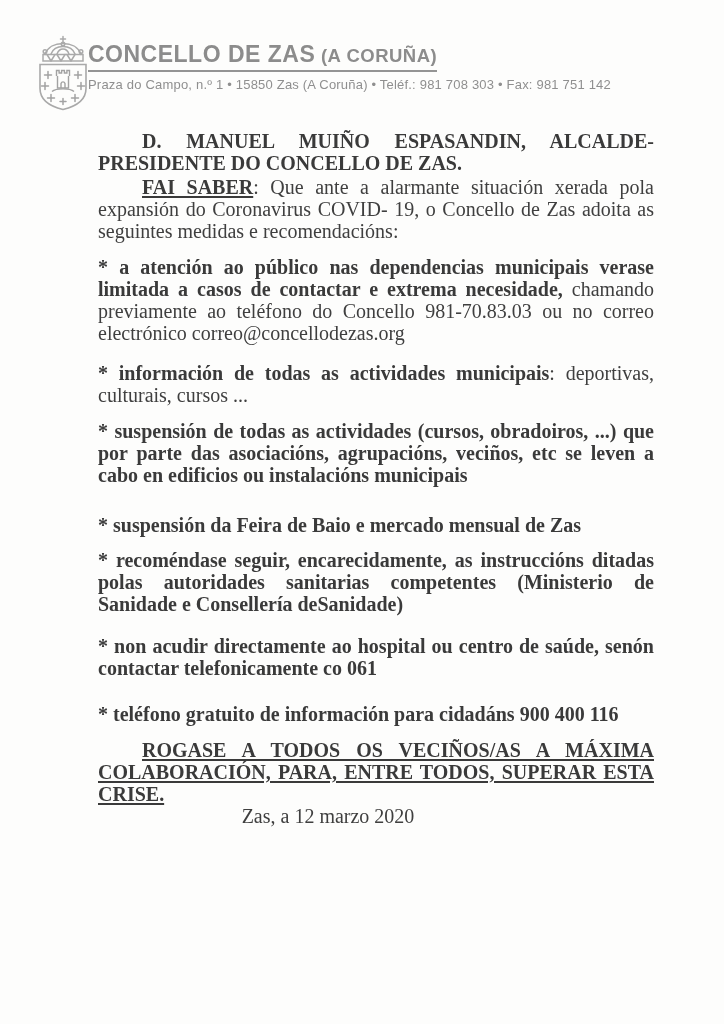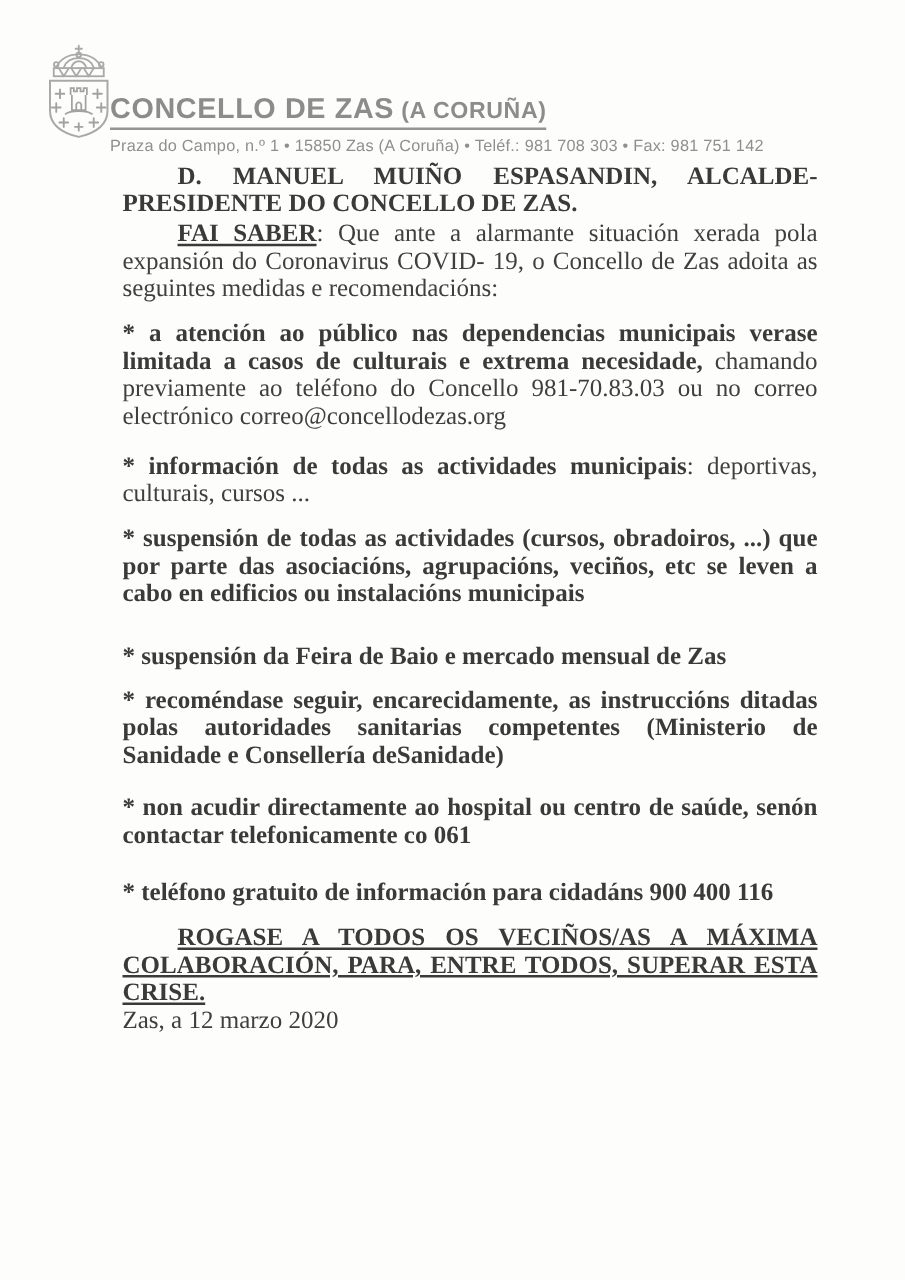--- a/index.html
+++ b/index.html
@@ -8,21 +8,21 @@
     width:724px;height:1024px;
     background:#fdfdfc;
     overflow:hidden;
     font-family:"Liberation Serif", serif;
     color:#3f3f3f;
   }
 
   
   .letterhead{position:absolute;left:30px;top:34px;width:640px;}
   .crest{position:absolute;left:0;top:0;width:66px;height:78px;}
-  .head-text{position:absolute;left:58px;top:40px;white-space:nowrap;}
+  .head-text{position:absolute;left:58px;top:8px;white-space:nowrap;}
   .org-title{
     margin:0;display:inline-block;
     font-family:"Liberation Sans", sans-serif;
     font-weight:bold;font-size:23px;line-height:1.1;
     color:#8c8c8c;letter-spacing:.5px;
     border-bottom:2.5px solid #949494;padding-bottom:3px;
   }
   .org-title .region{font-size:18.5px;}
   .address{
     font-family:"Liberation Sans", sans-serif;
@@ -39,21 +39,21 @@
   .uline{text-decoration:underline;text-underline-offset:2px;text-decoration-thickness:1.5px;}
   .indent{text-indent:44px;}
   .mt2{margin-top:2px !important;}
   .mt13{margin-top:13px !important;}
   .mt14{margin-top:14px !important;}
   .mt18{margin-top:18px !important;}
   .mt20{margin-top:20px !important;}
   .mt22{margin-top:22px !important;}
   .mt24{margin-top:24px !important;}
   .mt28{margin-top:28px !important;}
-  .sig-block{width:460px;text-align:left;}
+  .sig-block{width:460px;text-align:center;}
 </style>
 </head>
 <body>
 
 <div class="page">
 
   <header class="letterhead">
     <div class="crest">
       <svg width="66" height="78" viewBox="0 0 66 78" aria-hidden="true">
 
@@ -96,21 +96,21 @@
       <div class="address">Praza do Campo, n.º 1 • 15850 Zas (A Coruña) • Teléf.: 981 708 303 • Fax: 981 751 142</div>
     </div>
   </header>
 
   <main class="doc">
 
     <p class="bold indent">D. MANUEL MUIÑO ESPASANDIN, ALCALDE-PRESIDENTE DO CONCELLO DE ZAS.</p>
 
     <p class="indent mt2"><span class="bold uline">FAI SABER</span><span>: Que ante a alarmante situación xerada pola expansión do Coronavirus COVID- 19, o Concello de Zas adoita as seguintes medidas e recomendacións:</span></p>
 
-    <p class="mt14"><span class="bold">* a atención ao público nas dependencias municipais verase limitada a casos de culturais  e extrema necesidade,</span><span> chamando previamente ao teléfono do Concello 981-70.83.03 ou no correo electrónico correo@concellodezas.org</span></p>
+    <p class="mt14"><span class="bold">* a atención ao público nas dependencias municipais verase limitada a casos de contactar  e extrema necesidade,</span><span> chamando previamente ao teléfono do Concello 981-70.83.03 ou no correo electrónico correo@concellodezas.org</span></p>
 
 
     <p class="mt18"><span class="bold">* información de todas as actividades municipais</span><span>: deportivas, culturais, cursos ...</span></p>
 
     <p class="bold mt14">* suspensión de todas as actividades (cursos, obradoiros, ...) que por parte das asociacións, agrupacións, veciños, etc se leven a cabo en edificios ou instalacións municipais</p>
 
     <p class="bold mt28">* suspensión da Feira de Baio e mercado mensual de Zas</p>
 
     <p class="bold mt13">* recoméndase seguir, encarecidamente, as instruccións ditadas polas autoridades sanitarias competentes (Ministerio de Sanidade e Consellería deSanidade)</p>
 

